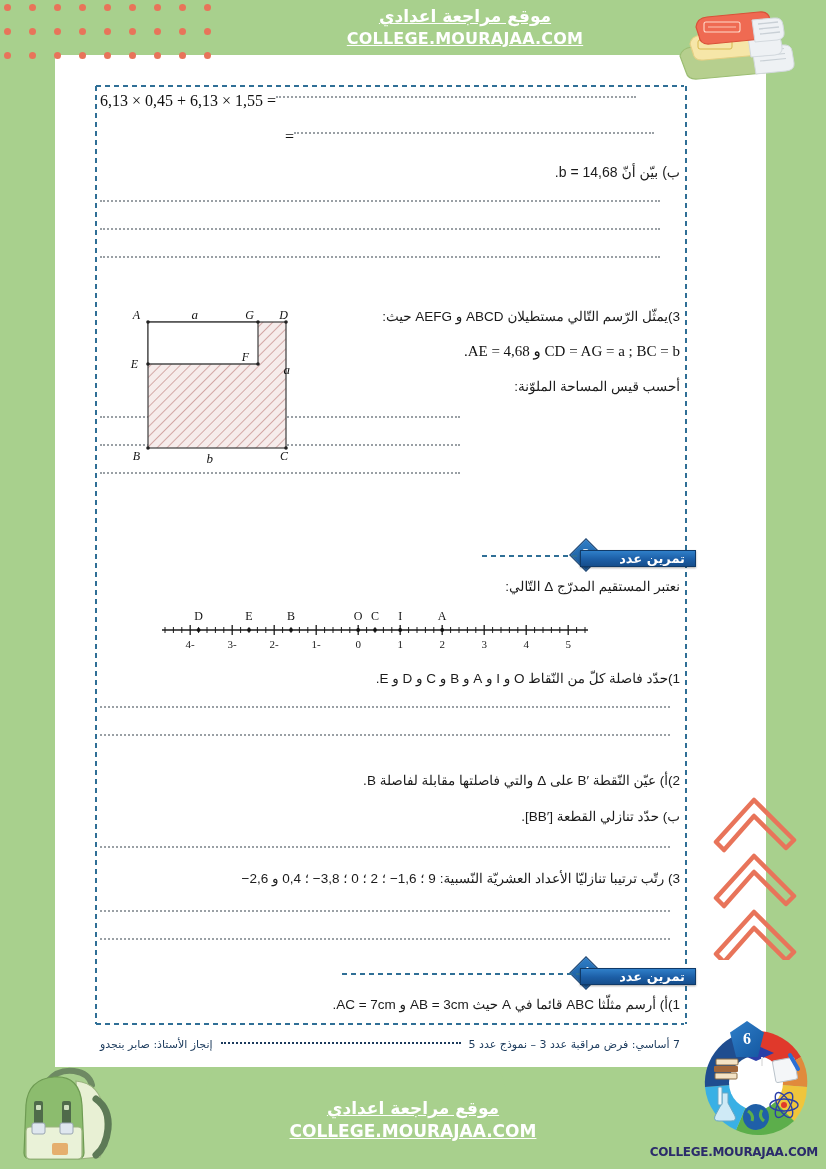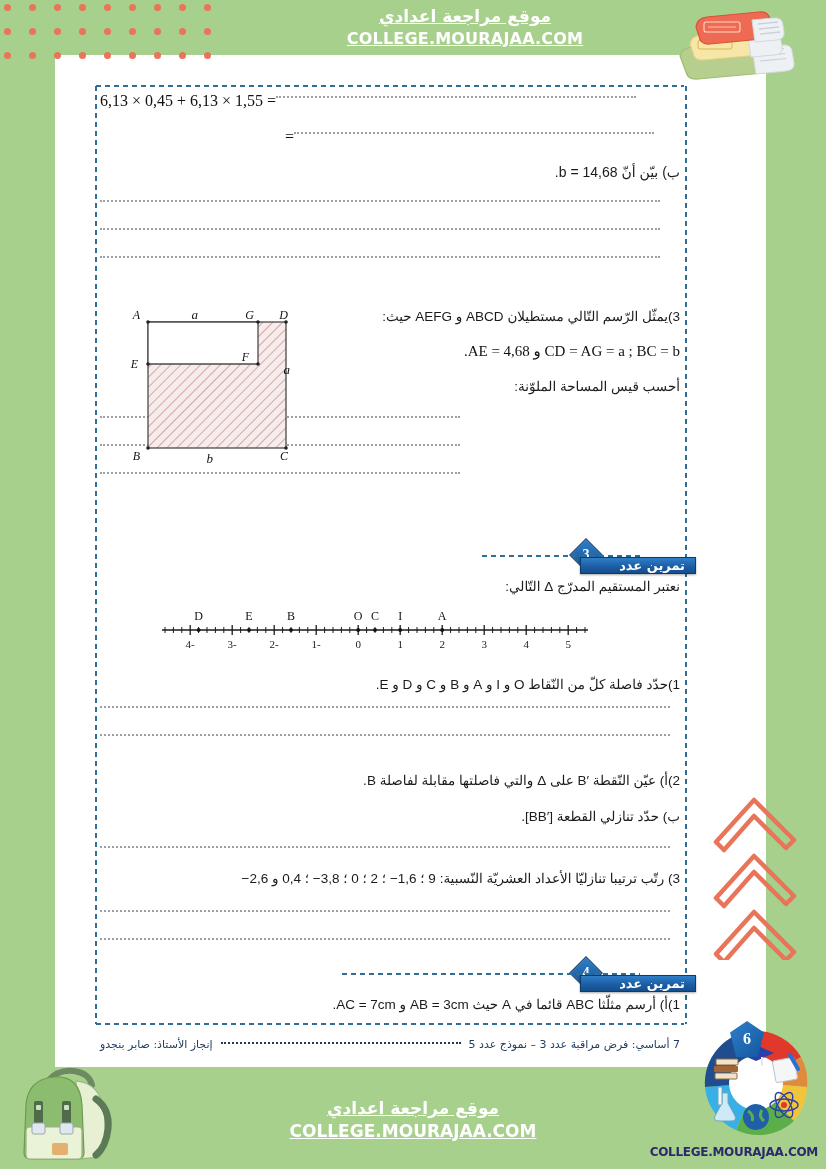--- a/index.html
+++ b/index.html
@@ -118,21 +118,21 @@
   
   .fill {
     display: inline-block; vertical-align: bottom;
     border-bottom: 2.5px dotted #9aa0a5;
     height: 6px;
   }
 
   
   .exbanner {
     position: absolute; height: 32px; direction: rtl;
-    display: flex; align-items: flex-end;
+    display: flex; align-items: center;
   }
   .exbanner .body {
     position: relative; z-index: 2;
     background: linear-gradient(180deg,#2f7fc9 0%, #1c5ea6 55%, #164e8c 100%);
     border: 1px solid #103a68;
     padding: 0 10px 0 6px;
     display: flex; align-items: center; gap: 8px;
     box-shadow: 0 1px 2px rgba(0,0,0,.35);
   }
   .exbanner .label {
@@ -489,21 +489,21 @@
           <text x="198.2" y="16" text-anchor="middle" font-family="Liberation Serif, serif" font-size="12" fill="#111">O</text>
           <circle cx="215" cy="26" r="1.9" fill="#111"></circle>
           <text x="215" y="16" text-anchor="middle" font-family="Liberation Serif, serif" font-size="12" fill="#111">C</text>
           <circle cx="240.2" cy="26" r="1.9" fill="#111"></circle>
           <text x="240.2" y="16" text-anchor="middle" font-family="Liberation Serif, serif" font-size="12" fill="#111">I</text>
           <circle cx="282.2" cy="26" r="1.9" fill="#111"></circle>
           <text x="282.2" y="16" text-anchor="middle" font-family="Liberation Serif, serif" font-size="12" fill="#111">A</text>
         </svg>
     </div>
 
-    <div class="row ar" style="right:2px; top:586px; font-size:13.5px;margin-top:6px;">1)حدّد فاصلة كلّ من النّقاط O و I و A و B و C و D و E.</div>
+    <div class="row ar" style="right:2px; top:586px; font-size:13.5px;">1)حدّد فاصلة كلّ من النّقاط O و I و A و B و C و D و E.</div>
 
     <div class="row" style="left:0px; top:622px; width:570px;">
       <div class="dotline" style="border-bottom:2.5px dotted #9aa0a5;"></div>
     </div>
     <div class="row" style="left:0px; top:650px; width:570px;">
       <div class="dotline" style="border-bottom:2.5px dotted #9aa0a5;"></div>
     </div>
 
     <div class="row ar" style="right:2px; top:688px; font-size:13.5px;">2)أ) عيّن النّقطة ′B على Δ والتي فاصلتها مقابلة لفاصلة B.</div>
     <div class="row ar" style="right:2px; top:724px; font-size:13.5px;">ب) حدّد تنازلي القطعة [′BB].</div>

